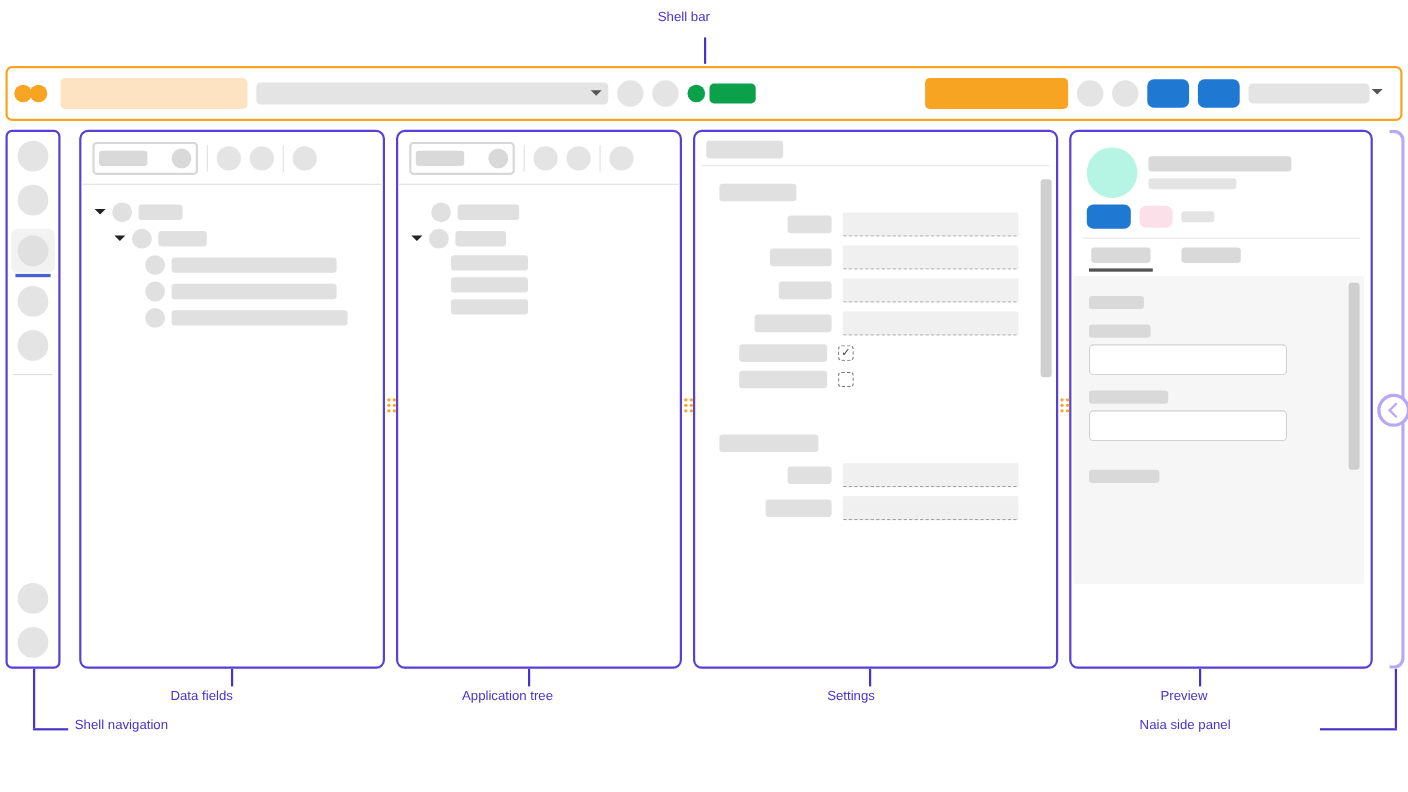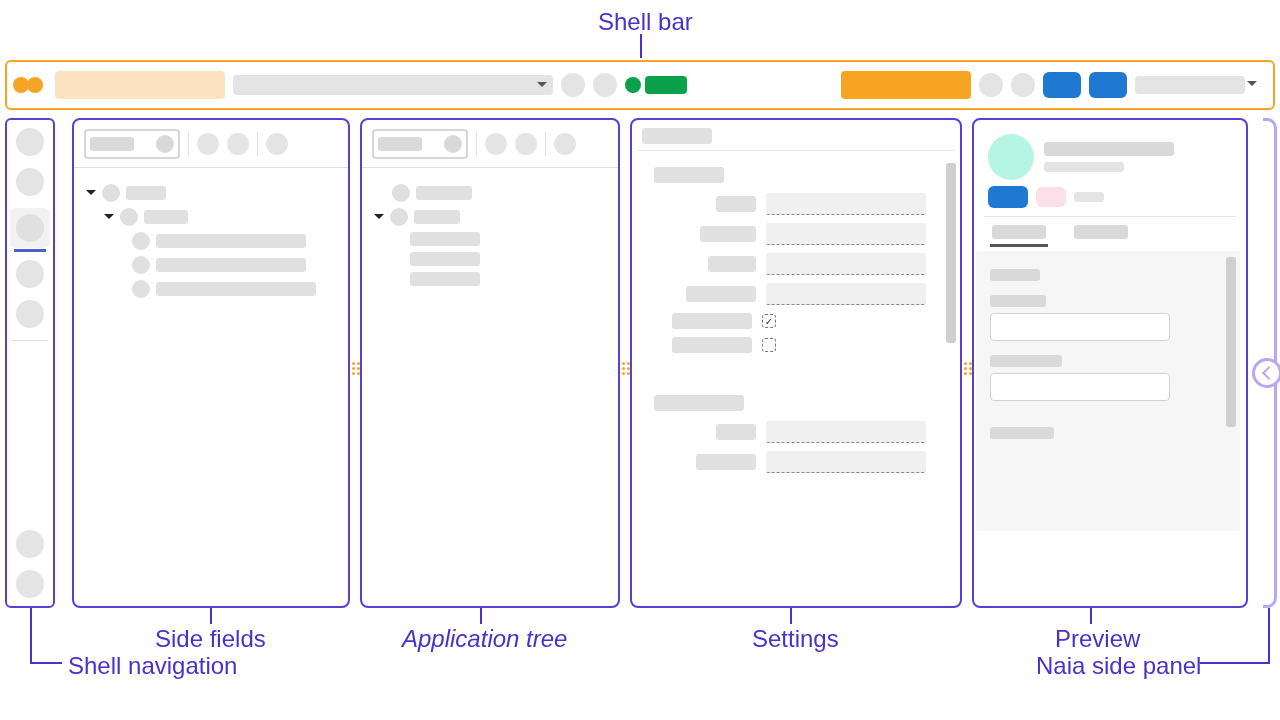--- a/index.html
+++ b/index.html
@@ -7,21 +7,21 @@
     margin: 0;
     font-family: Arial, Helvetica, sans-serif;
     background: #fff;
     width: 1280px;
     height: 720px;
     position: relative;
     overflow: hidden;
   }
   .label {
     color: #4733cc;
-    font-size: 24px;
+    font-size: 12px;
     position: absolute;
   }
   .callout-line {
     position: absolute;
     background: #4733cc;
   }
 
   
   .shellbar {
     position: absolute;
@@ -358,24 +358,24 @@
   </div>
 <div class="splitter" style="left:962px">
     <span></span>
     <span></span>
     <span></span>
     <span></span>
     <span></span>
     <span></span>
   </div>
 
-<div class="label" style="left:155px; top:625px;">Side fields</div>
+<div class="label" style="left:155px; top:625px;">Data fields</div>
 <div class="callout-line" style="left:210px; top:608px; width:2px; height:16px;"></div>
 
-<div class="label" style="left:402px; top:625px;font-style:italic;">Application tree</div>
+<div class="label" style="left:420px; top:625px;">Application tree</div>
 <div class="callout-line" style="left:480px; top:608px; width:2px; height:16px;"></div>
 
 <div class="label" style="left:752px; top:625px;">Settings</div>
 <div class="callout-line" style="left:790px; top:608px; width:2px; height:16px;"></div>
 
 <div class="label" style="left:1055px; top:625px;">Preview</div>
 <div class="callout-line" style="left:1090px; top:608px; width:2px; height:16px;"></div>
 
 <div class="callout-line" style="left:30px; top:608px; width:2px; height:54px;"></div>
 <div class="callout-line" style="left:30px; top:662px; width:32px; height:2px;"></div>

